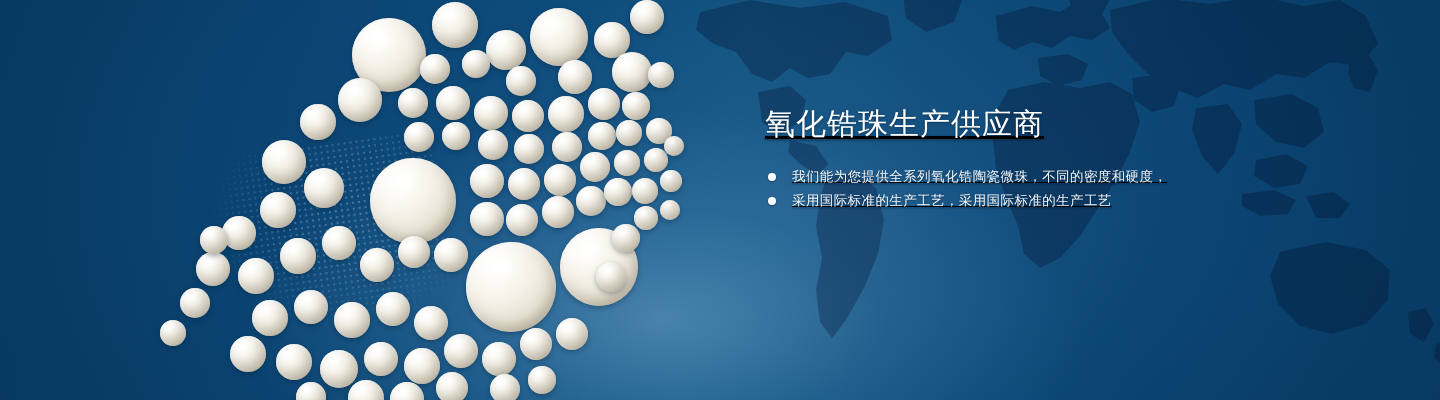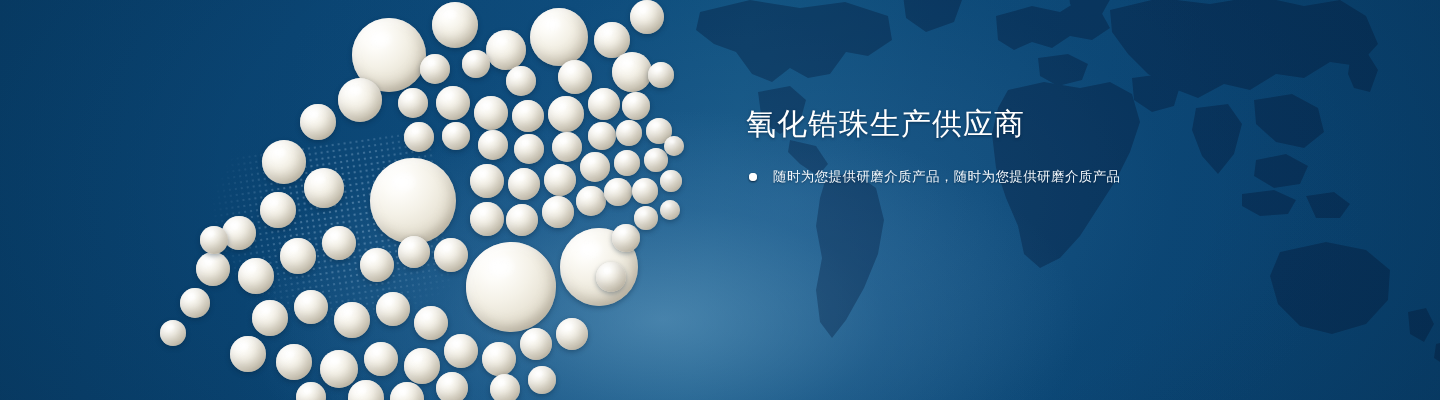--- a/index.html
+++ b/index.html
@@ -79,22 +79,23 @@
     width:30%; height:24%;
     border-radius:50%;
     background:radial-gradient(ellipse at 50% 50%, rgba(255,255,255,0.96) 0%, rgba(255,255,255,0.45) 55%, rgba(255,255,255,0) 100%);
     filter:blur(1px);
   }
   .bead.big::after { filter:blur(2px); }
 
   
   .content {
     position:absolute;
-    left:746px; top:104px;
+    left:765px; top:104px;
     width:470px;
+    text-decoration:underline;
   }
   .headline {
     font-size:30px;
     line-height:40px;
     color:#ffffff;
     letter-spacing:1px;
     font-weight:400;
     text-shadow:0 1px 3px rgba(0,25,50,0.55);
     white-space:nowrap;
   }
@@ -260,24 +261,25 @@
       <div class="bead" style="left: 664px; top: 136px; width: 20px; height: 20px;"></div>
       <div class="bead" style="left: 660px; top: 200px; width: 20px; height: 20px;"></div>
     </div>
 
   <div class="content">
     <div class="headline">氧化锆珠生产供应商</div>
     <ul class="bullets">
 
       <li class="bullet">
         <span class="dot"></span>
+        <span class="bullet-line">我们能为您提供全系列氧化锆陶瓷微珠，不同的密度和硬度，</span>
       </li>
 
 
       <li class="bullet">
         <span class="dot"></span>
-        <span class="bullet-line">随时为您提供研磨介质产品，随时为您提供研磨介质产品</span>
+        <span class="bullet-line">采用国际标准的生产工艺，采用国际标准的生产工艺</span>
       </li>
 
     </ul>
   </div>
 
 </div>
 
 </body></html>

